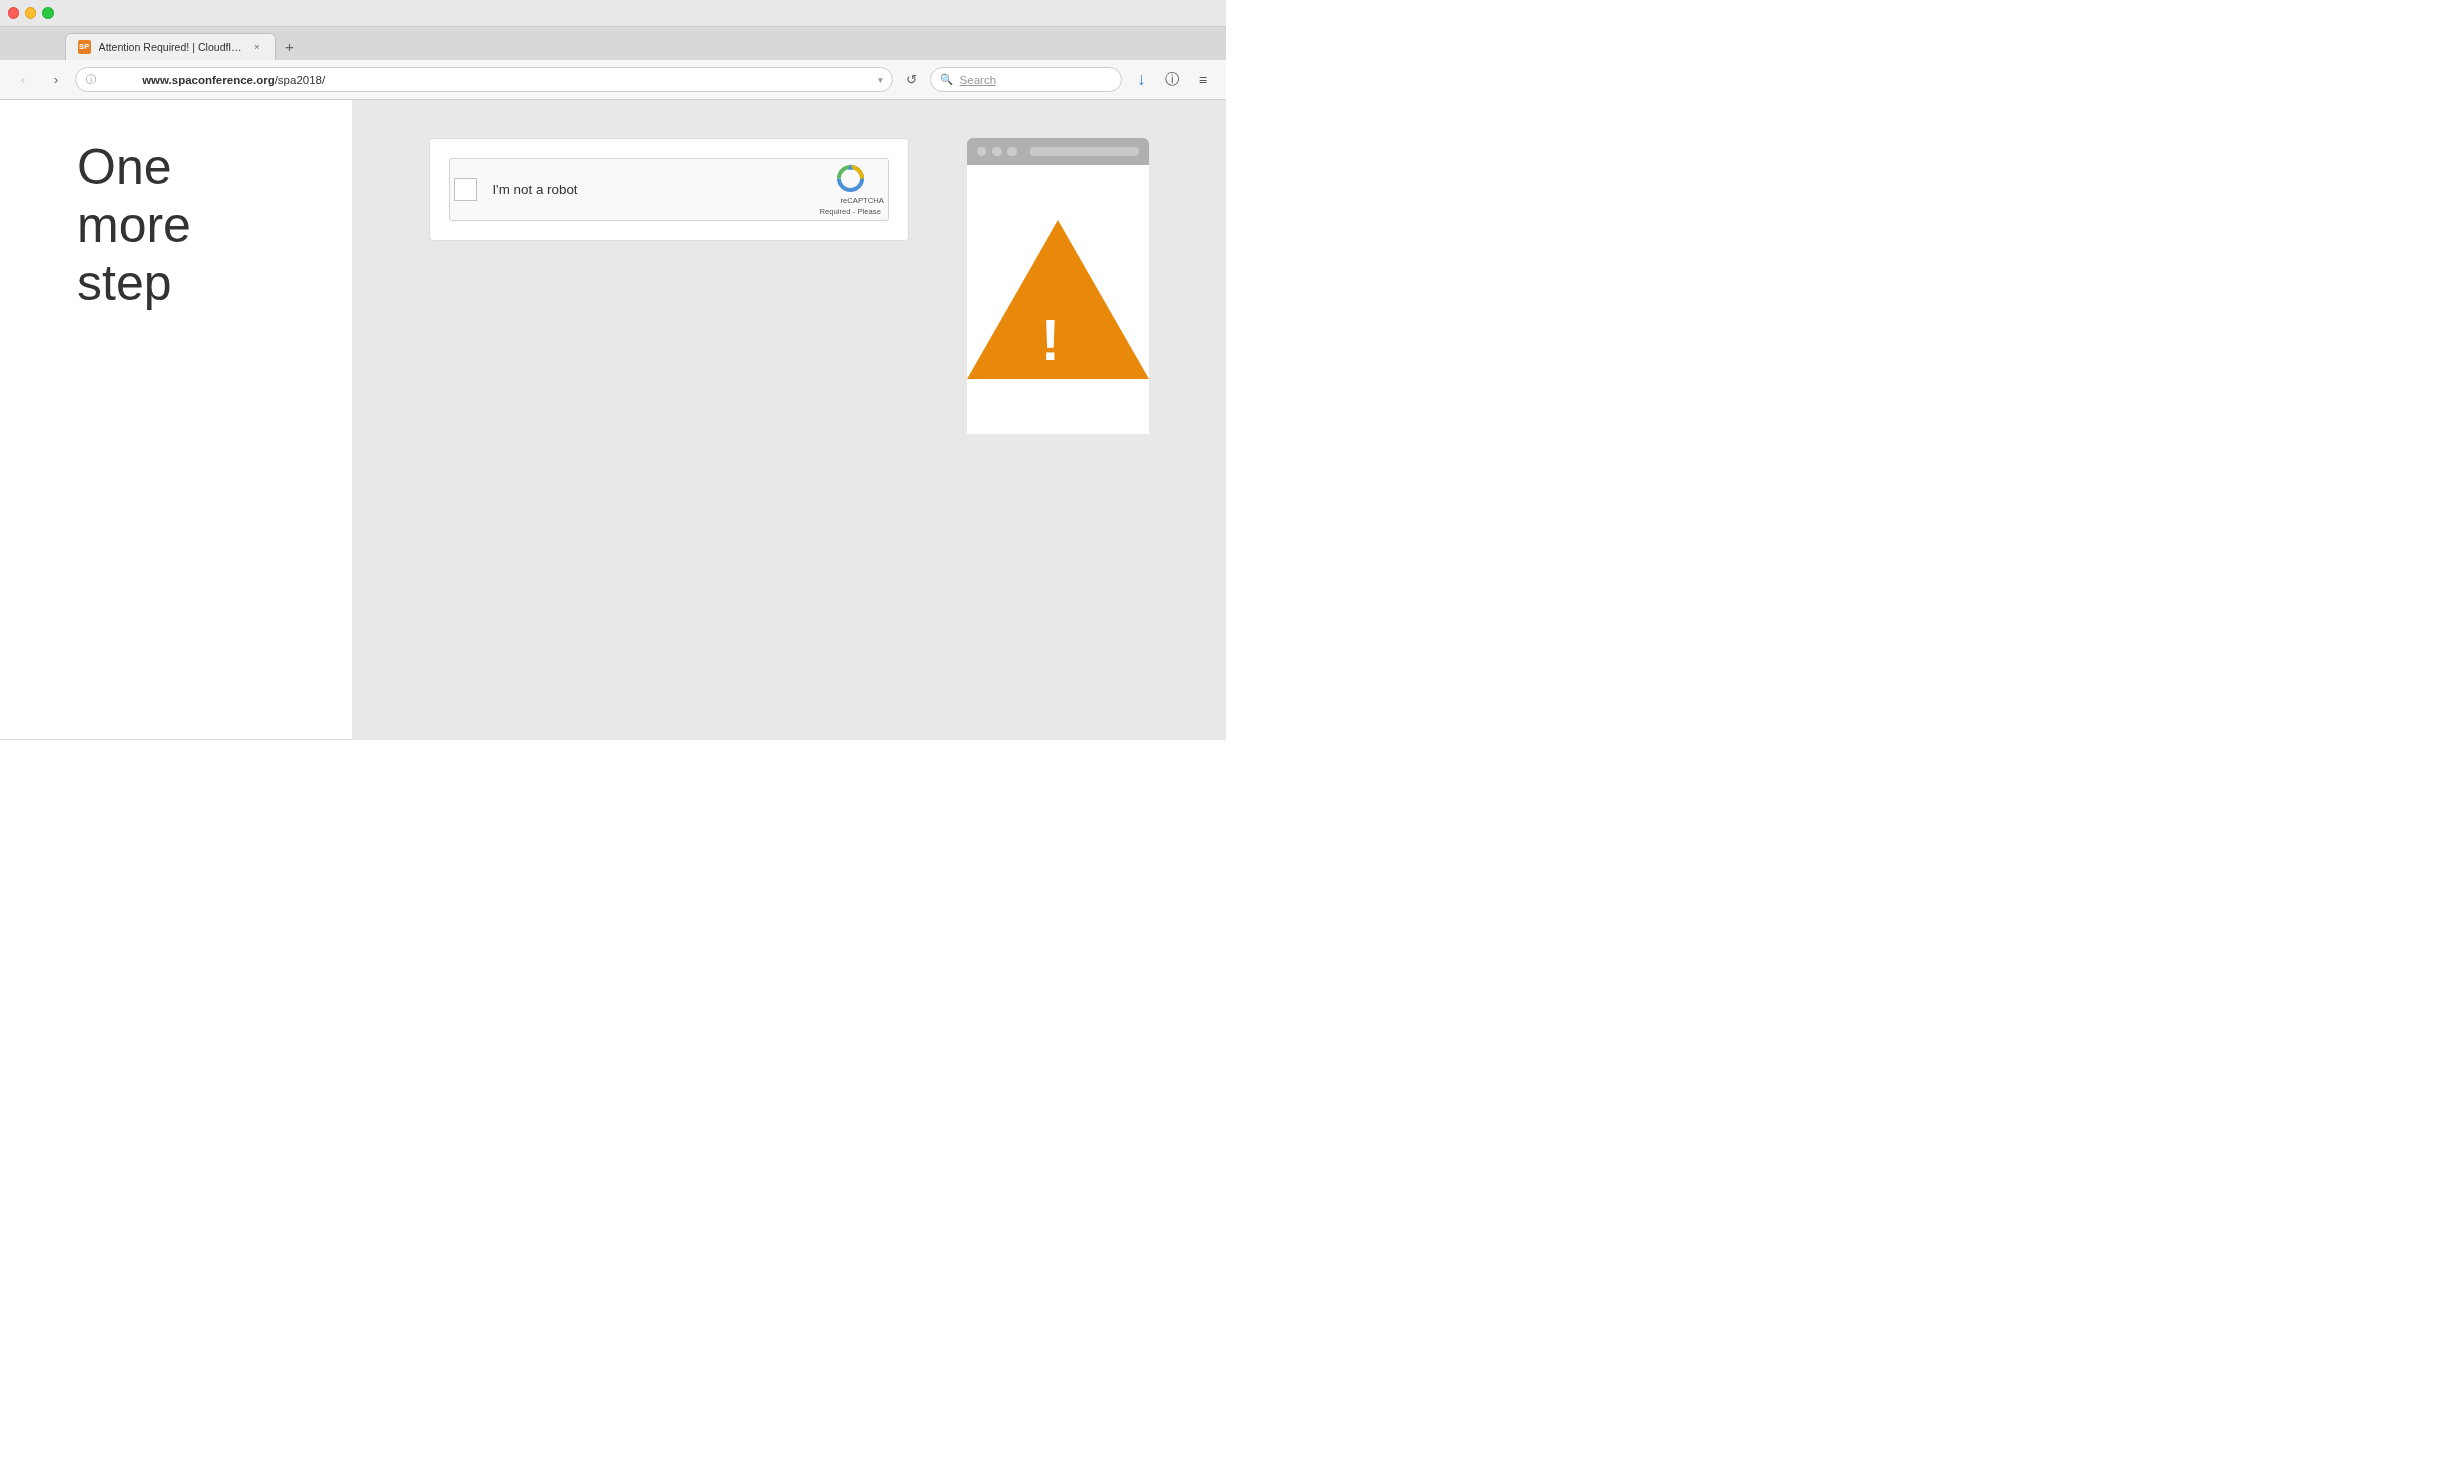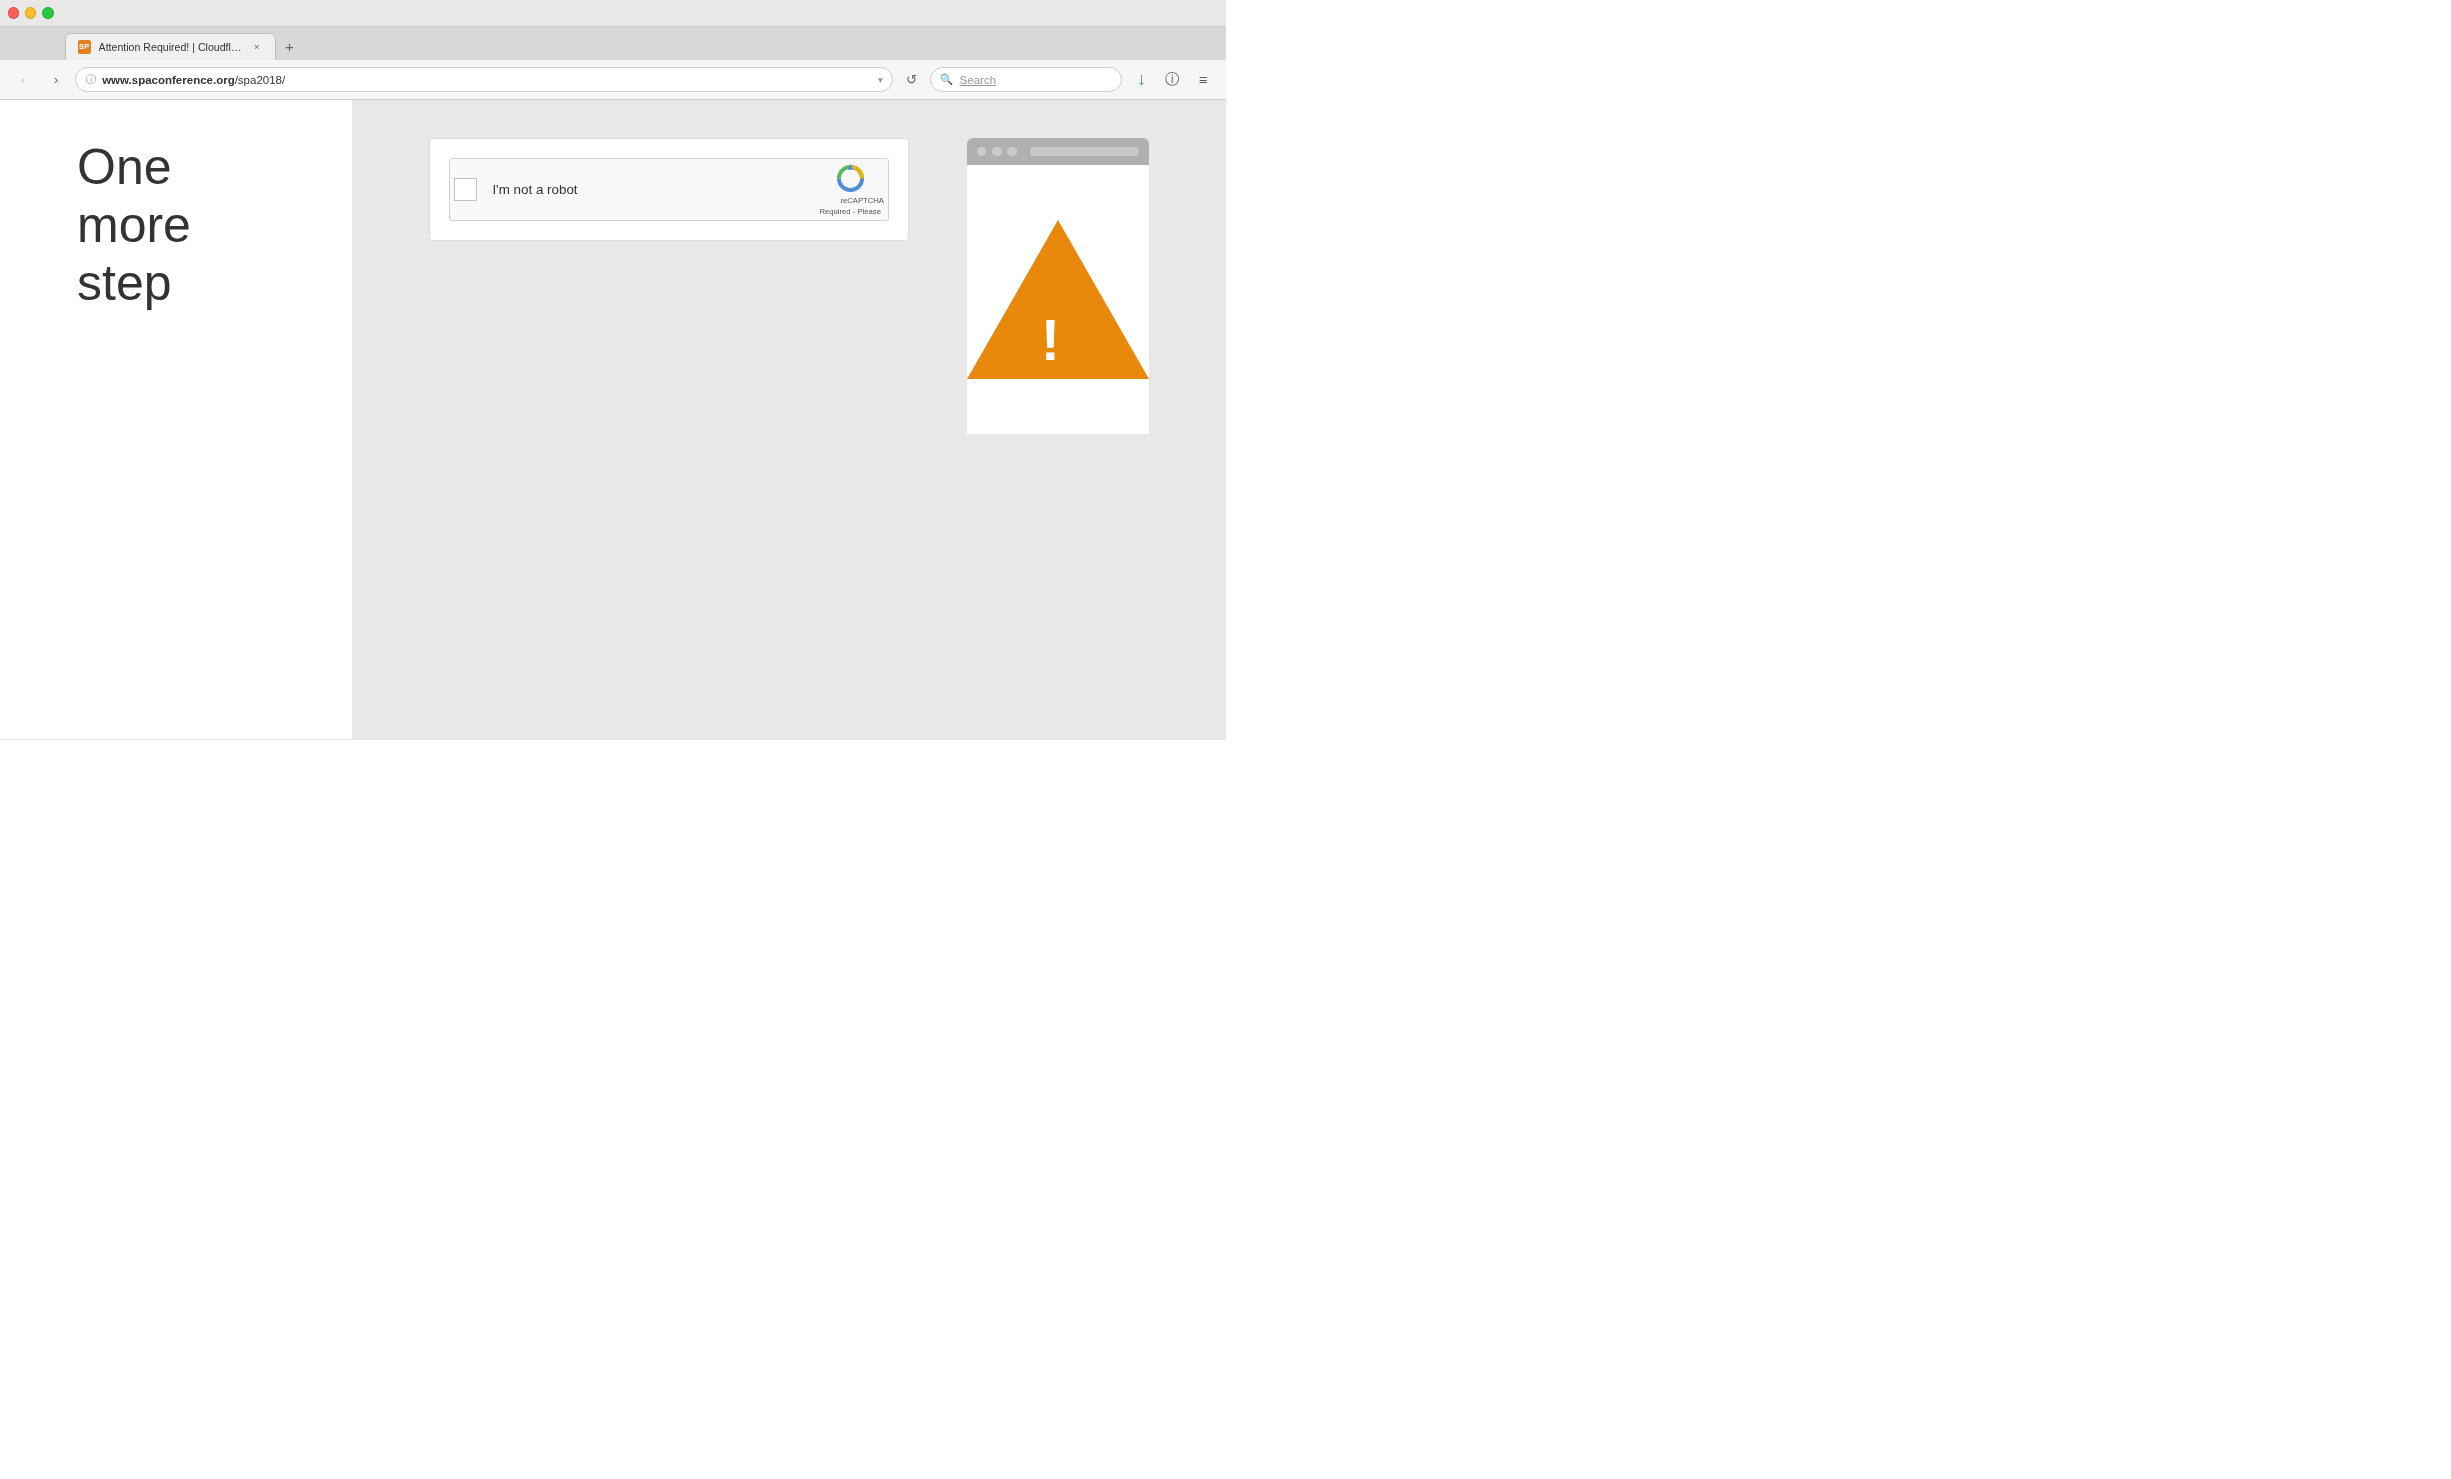--- a/index.html
+++ b/index.html
@@ -90,21 +90,21 @@
       border-radius: 12.5px;
       background: white;
       display: flex;
       align-items: center;
       padding: 0 9.6px;
       gap: 5.8px;
       font-size: 11.5px;
       color: #333;
     }
     .address-bar .info-icon { color: #999; font-size: 10.6px; }
-    .address-text { flex: 1; }
+    .address-text { flex: 1; margin-left: 40px; }
     .address-text .bold { font-weight: 600; }
     .dropdown-arrow { color: #999; font-size: 9.6px; }
 
     .refresh-btn {
       width: 25px; height: 25px;
       display: flex; align-items: center; justify-content: center;
       color: #666; font-size: 13.4px; cursor: pointer;
     }
 
     .search-bar {

